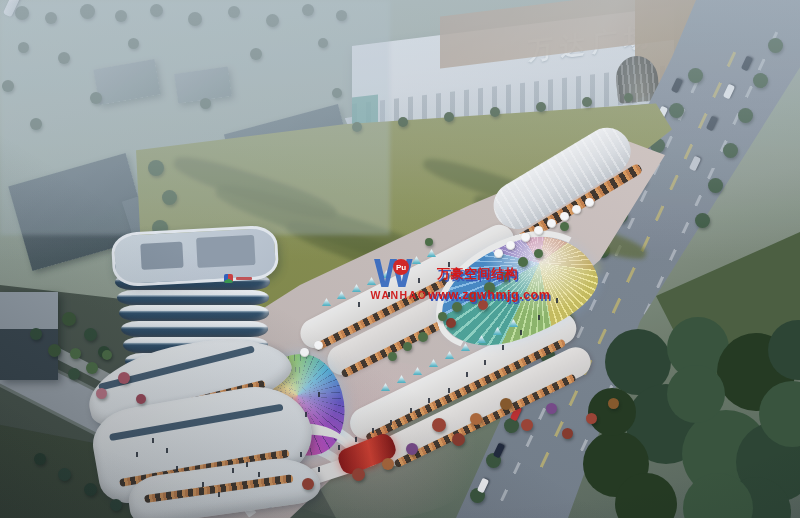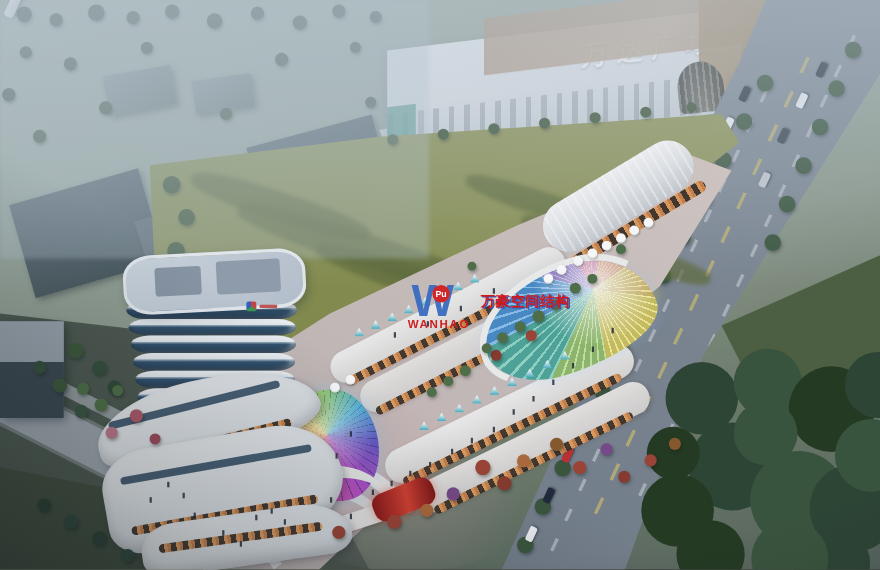--- a/index.html
+++ b/index.html
@@ -518,14 +518,15 @@
     </div>
 
   <div class="abs" id="tint"></div>
   <div class="abs" id="vignette"></div>
 
   <div class="abs" id="watermark">
     <div id="wm-logo-w">W</div>
     <div id="wm-badge">Pu</div>
     <div id="wm-brand">WANHAO</div>
     <div id="wm-company">万豪空间结构</div>
+    <div id="wm-site">www.zgwhmjg.com</div>
   </div>
 </div>
 
 </body></html>

